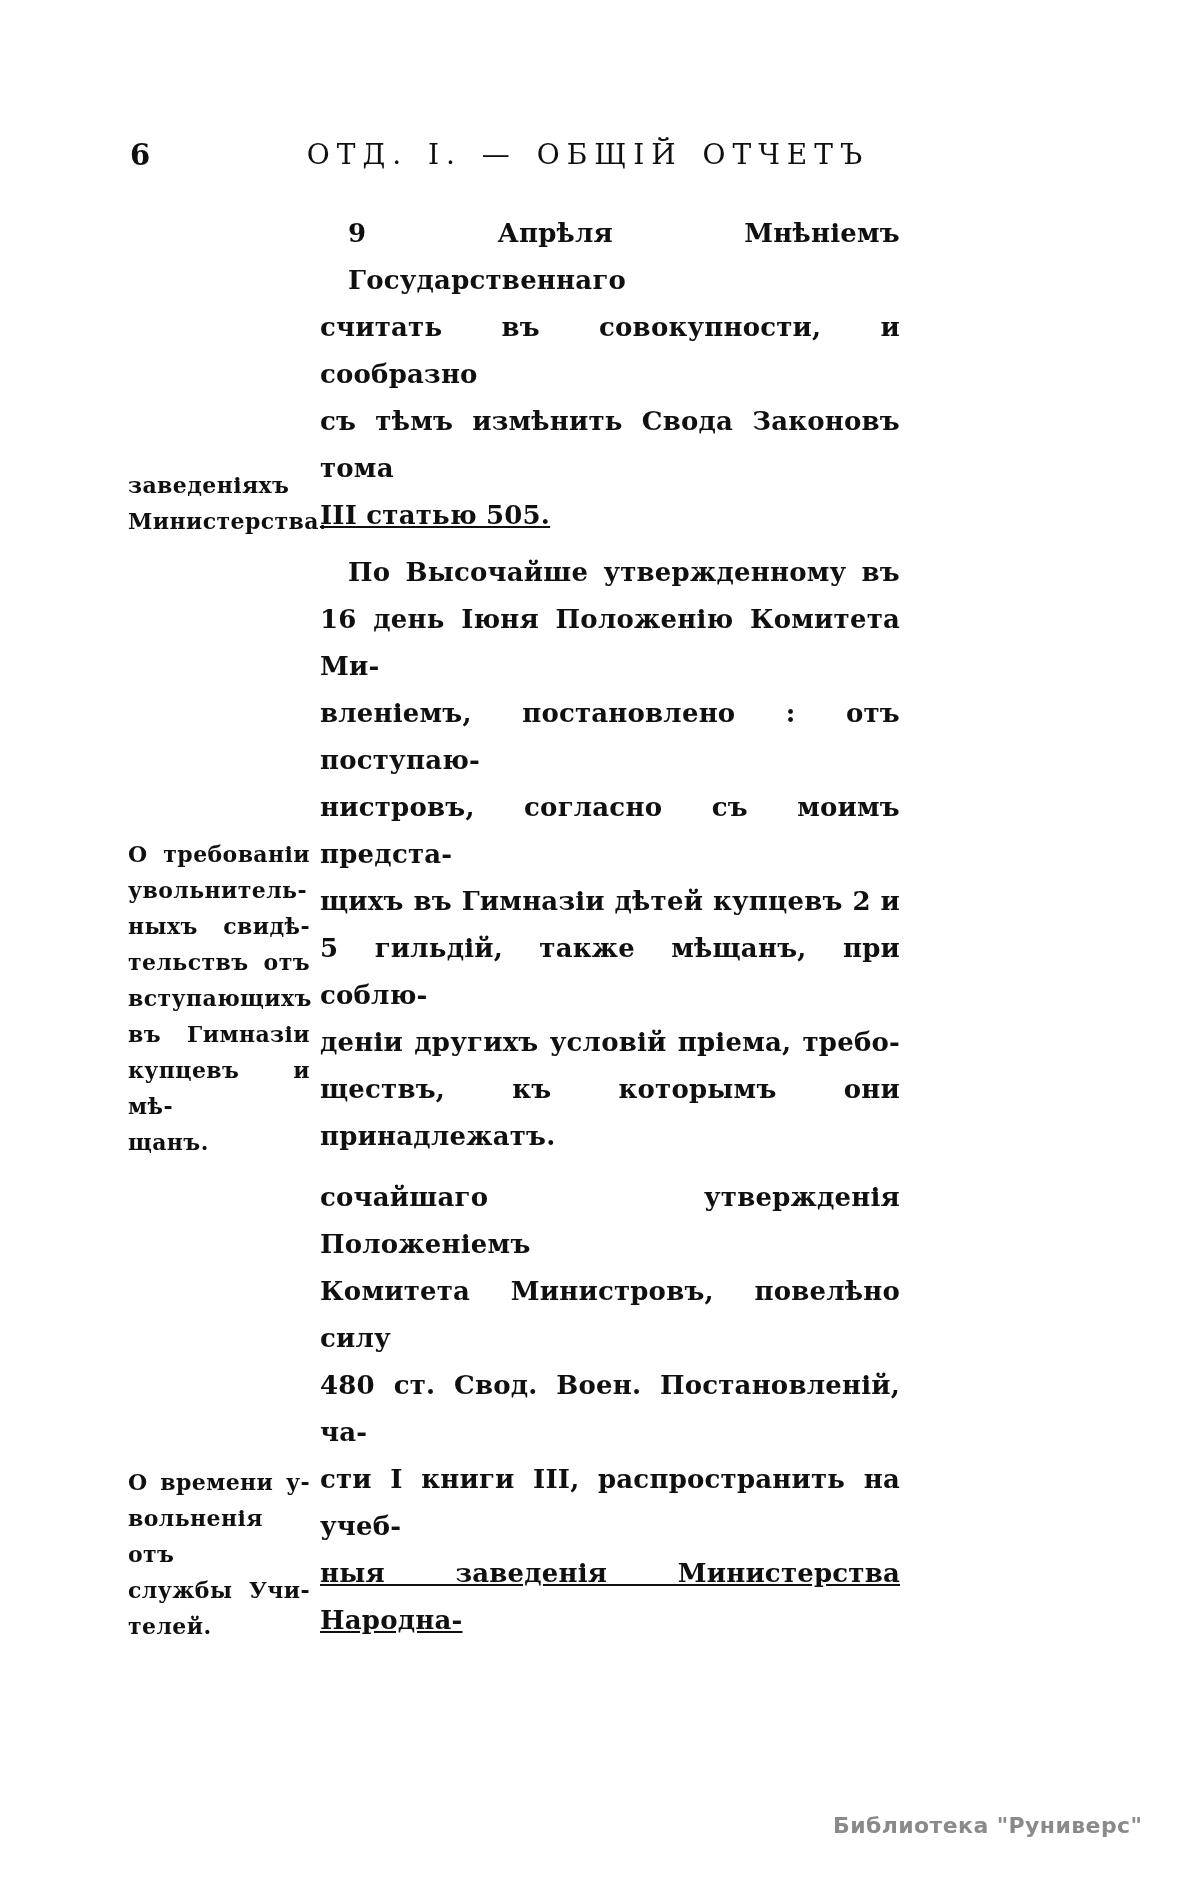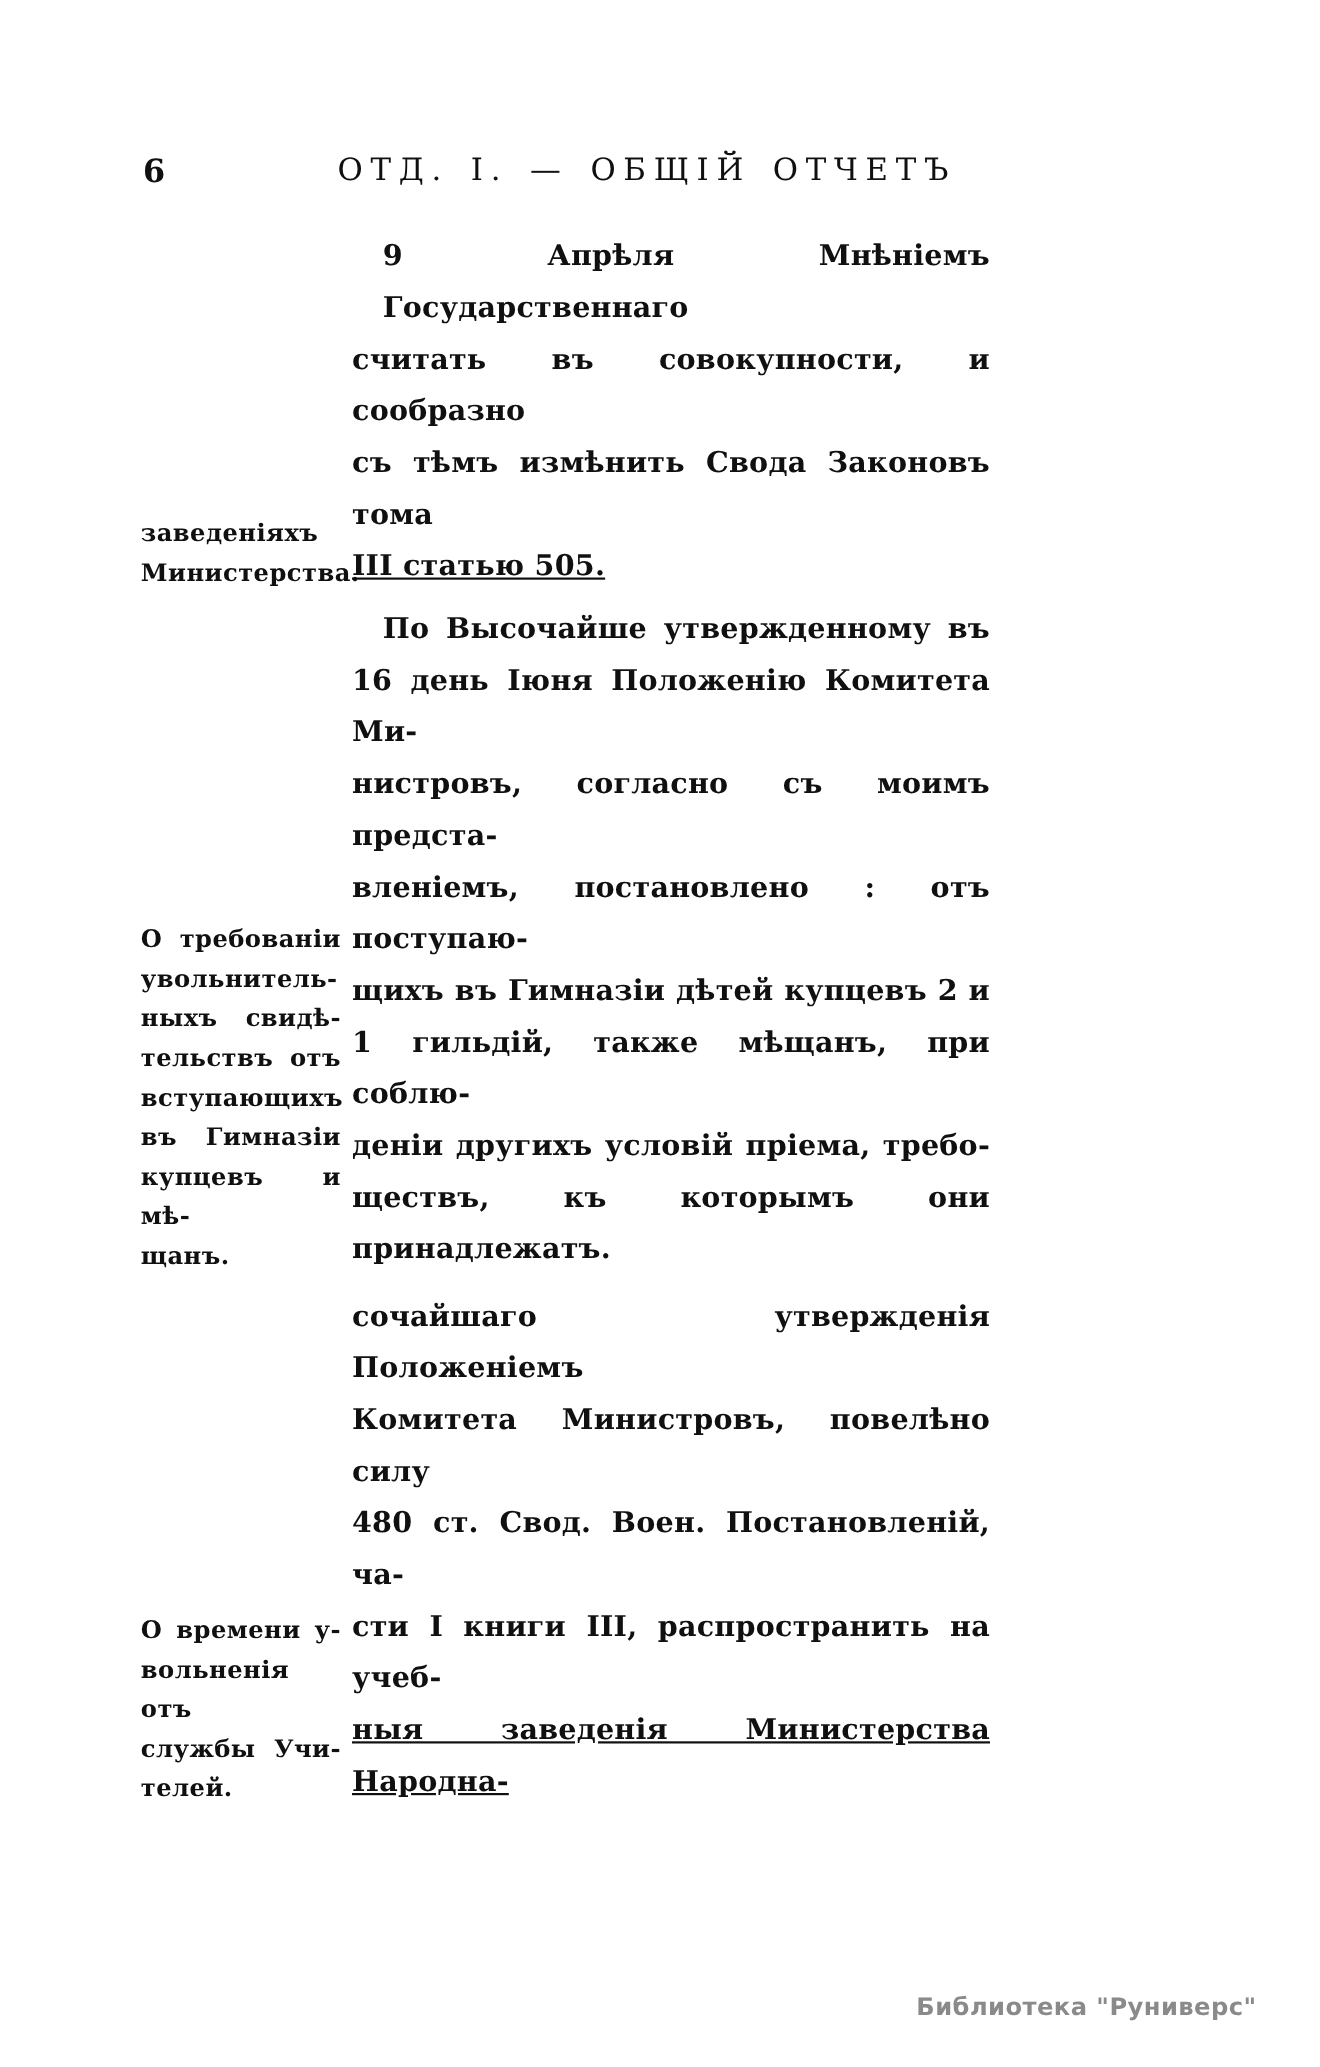--- a/index.html
+++ b/index.html
@@ -90,24 +90,24 @@
             <div class="note-line">ныхъ свидѣ-</div>
             <div class="note-line">тельствъ отъ</div>
             <div class="note-line">вступающихъ</div>
             <div class="note-line">въ Гимназіи</div>
             <div class="note-line">купцевъ и мѣ-</div>
             <div class="note-line">щанъ.</div>
           </div>
           <div class="para">
             <div class="text-line first">По Высочайше утвержденному въ</div>
             <div class="text-line">16 день Іюня Положенію Комитета Ми-</div>
+            <div class="text-line">вленіемъ, постановлено : отъ поступаю-</div>
             <div class="text-line">нистровъ, согласно съ моимъ предста-</div>
-            <div class="text-line">вленіемъ, постановлено : отъ поступаю-</div>
             <div class="text-line">щихъ въ Гимназіи дѣтей купцевъ 2 и</div>
-            <div class="text-line">1 гильдій, также мѣщанъ, при соблю-</div>
+            <div class="text-line">5 гильдій, также мѣщанъ, при соблю-</div>
             <div class="text-line">деніи другихъ условій пріема, требо-</div>
             <div class="text-line">ществъ, къ которымъ они принадлежатъ.</div>
           </div>
         </div>
         <div class="row row-3">
           <div class="note">
             <div class="note-line">О времени у-</div>
             <div class="note-line">вольненія отъ</div>
             <div class="note-line">службы Учи-</div>
             <div class="note-line">телей.</div>

